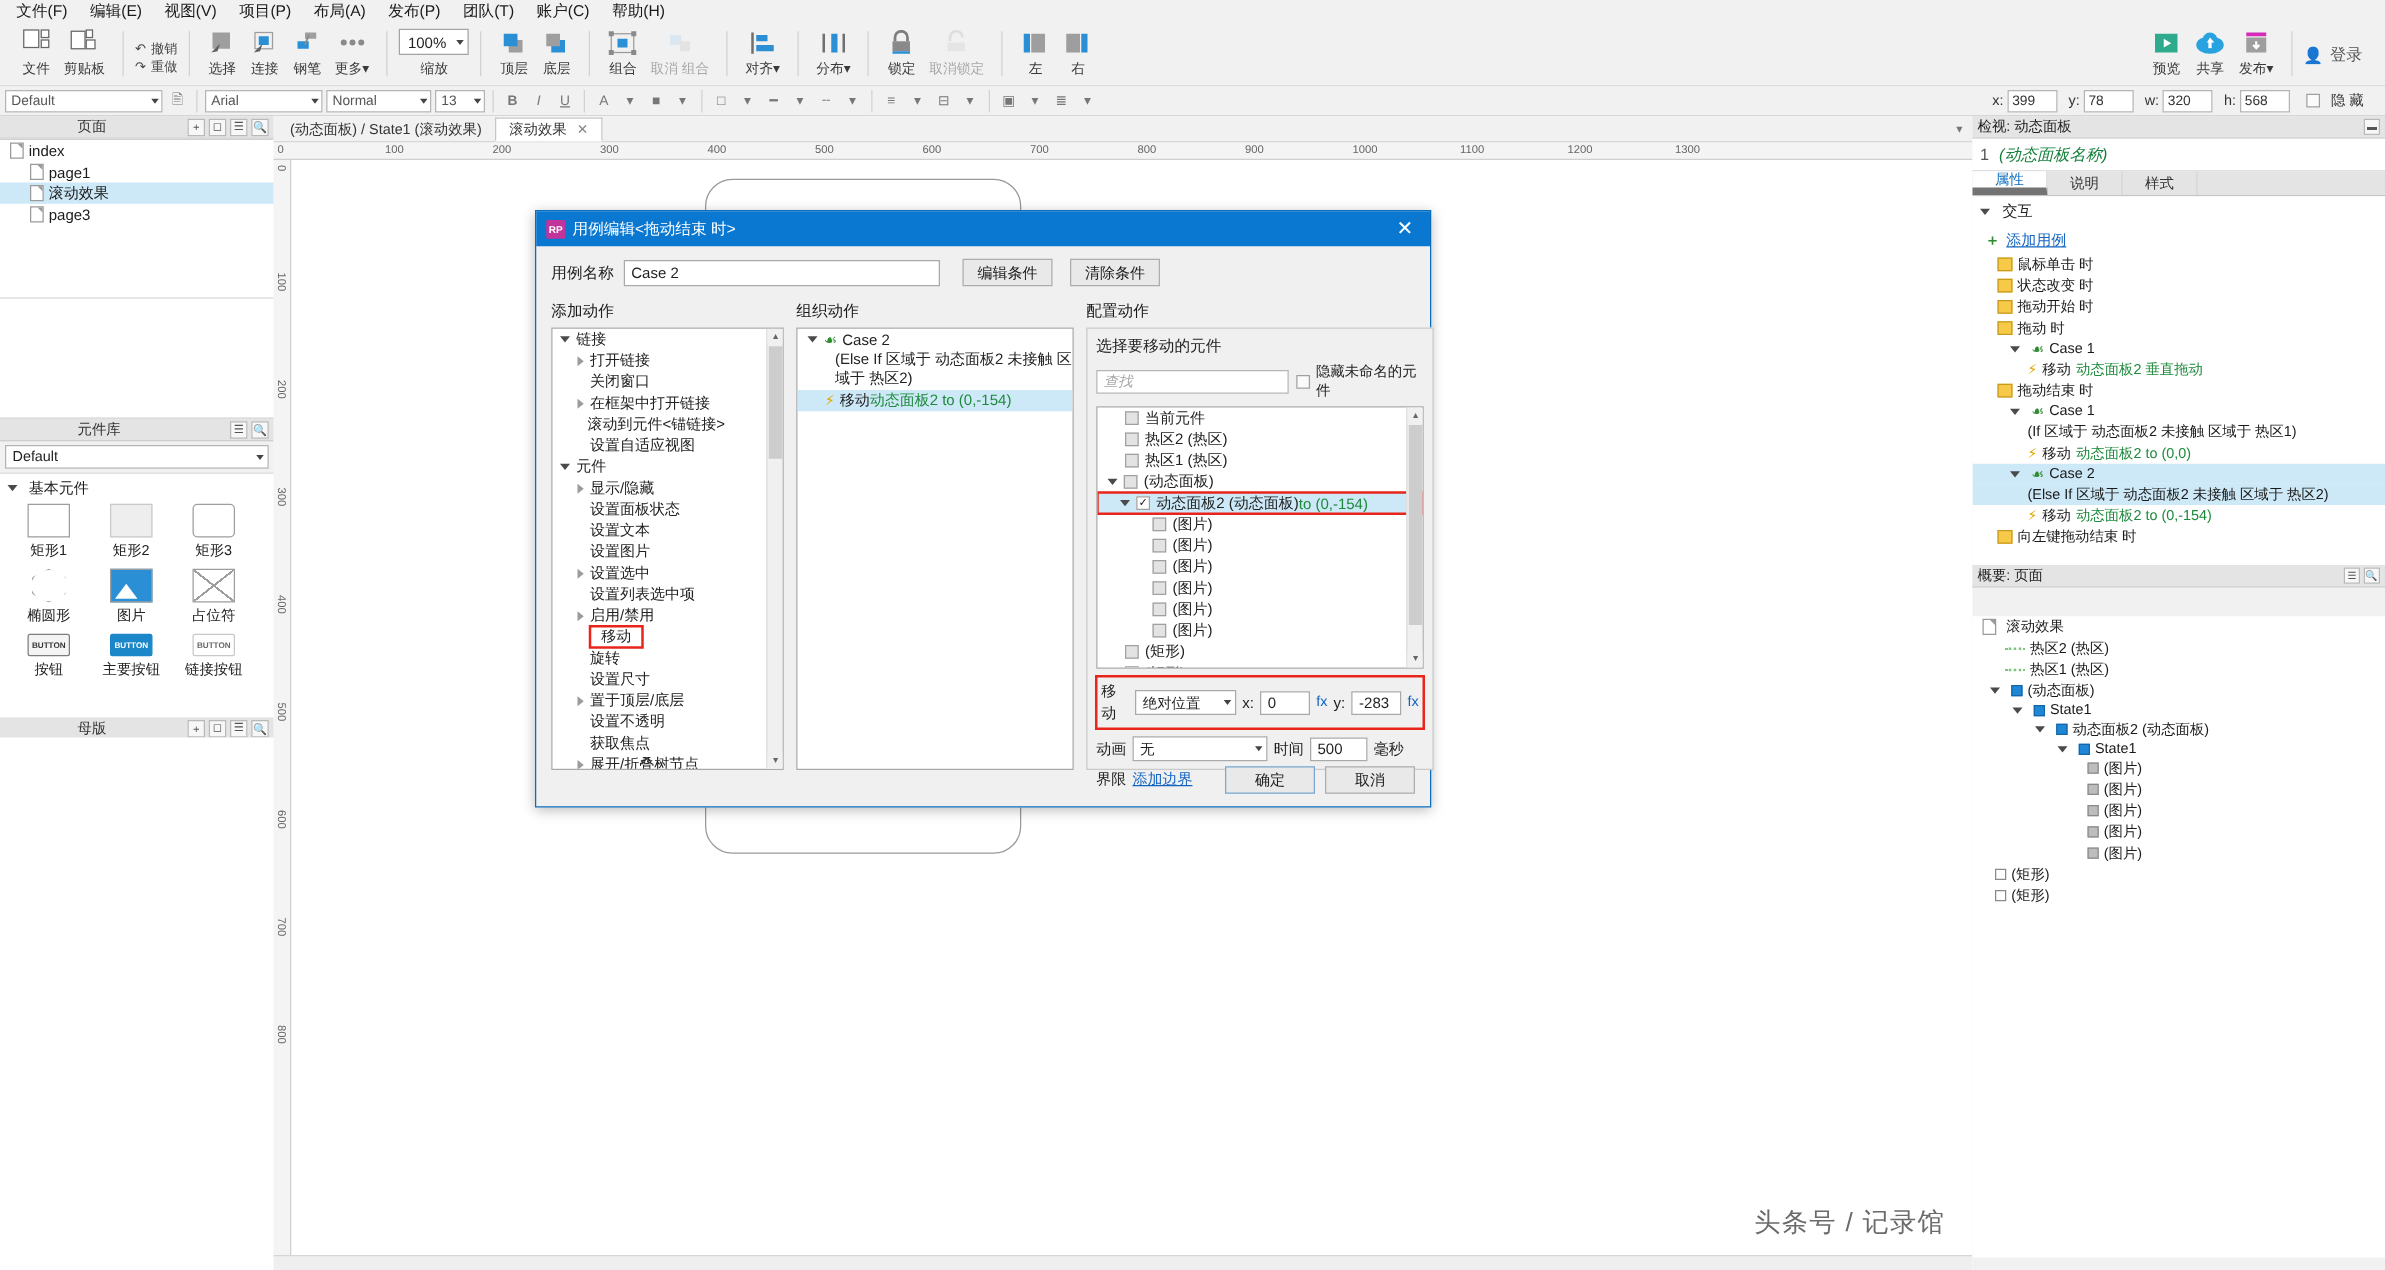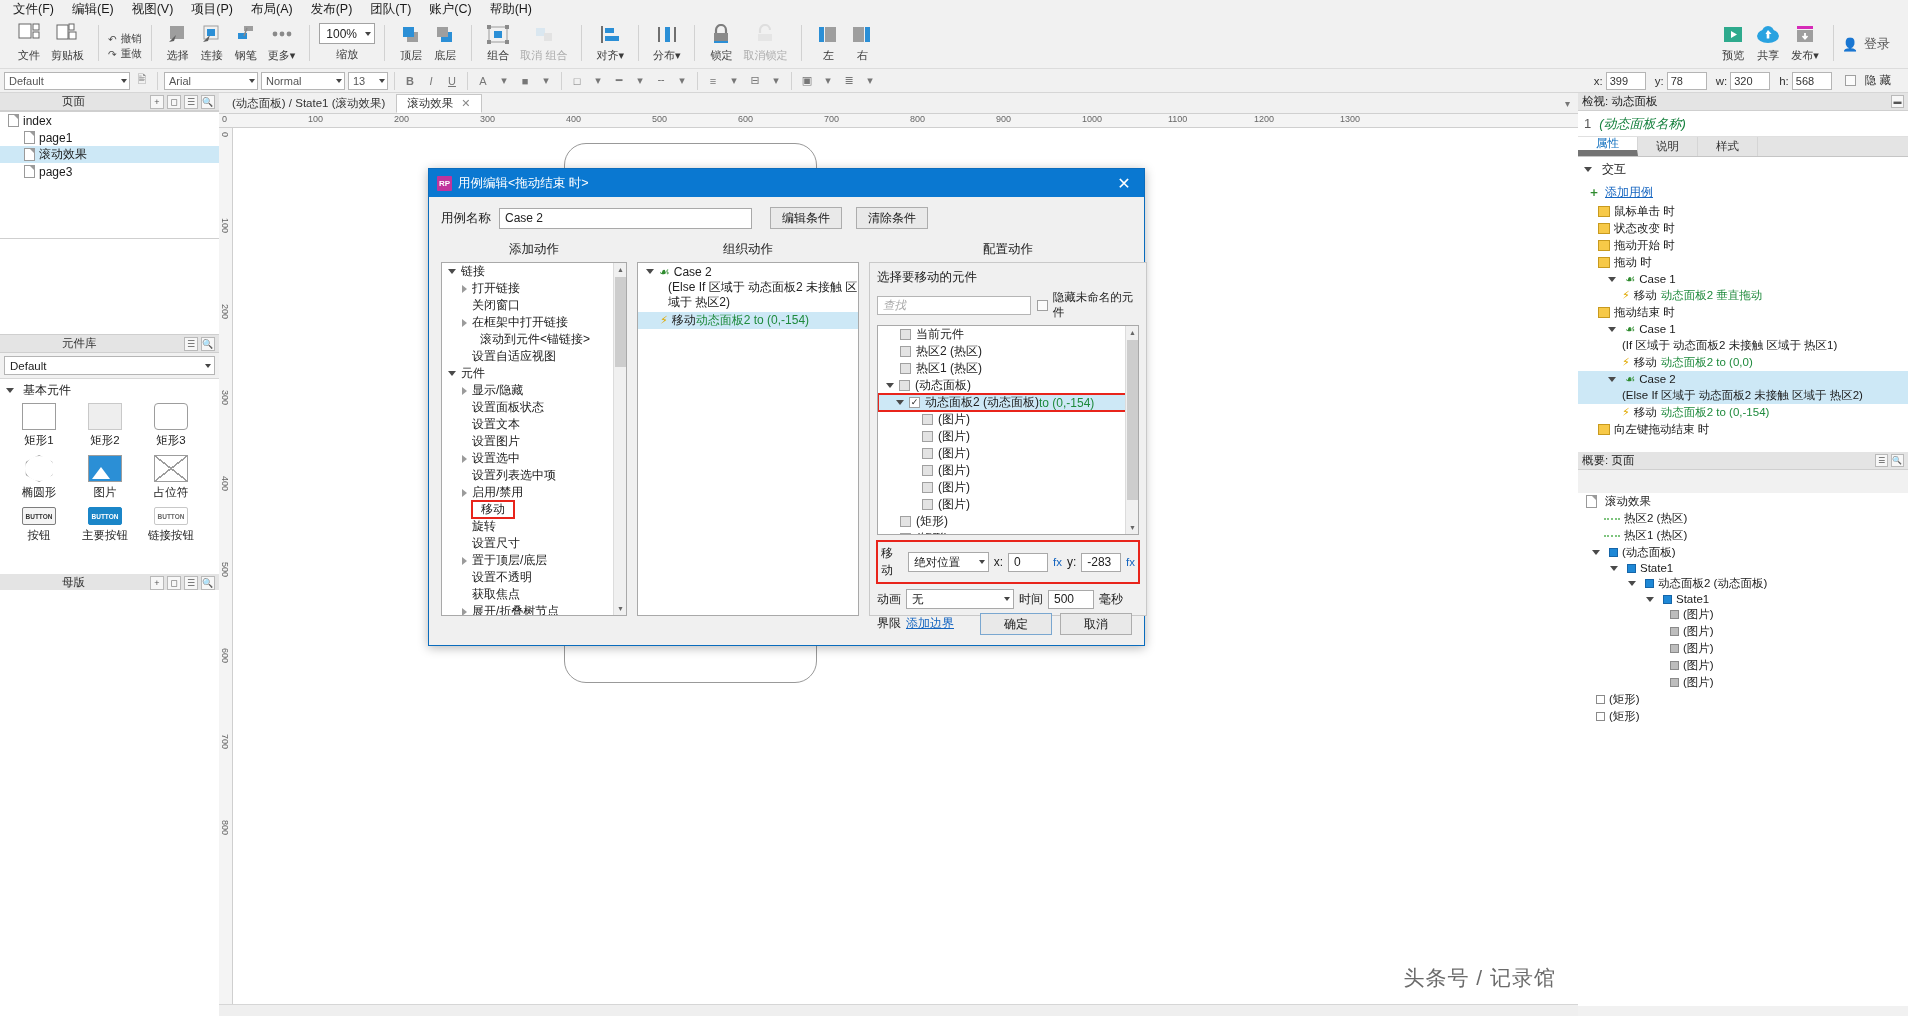--- a/index.html
+++ b/index.html
@@ -170,21 +170,21 @@
   .dlg-close { margin-left:auto; width:40px;height:28px;display:flex;align-items:center;justify-content:center;font-size:16px;}
   .dlg-body { padding:10px 12px 0 12px; }
   .row-name { display:flex; align-items:center; gap:8px; margin-bottom:12px; }
   .row-name .lab { font-size:12.5px; }
   .inp { height:21px; border:1px solid #a9a9a9; background:#fff; font-size:12px; padding:0 5px;
          display:flex; align-items:center; color:#222; }
   .btn { height:22px; min-width:72px; border:1px solid #adadad; background:#e9e9e9; font-size:12px;
          display:flex; align-items:center; justify-content:center; color:#1a1a1a; }
   .cols { display:flex; gap:10px; }
   .col { display:flex; flex-direction:column; }
-  .collbl { font-size:12.5px; margin-bottom:4px; color:#1a1a1a;text-align:center;}
+  .collbl { font-size:12.5px; margin-bottom:4px; color:#1a1a1a;}
   .listbox { background:#fff; border:1px solid #a9a9a9; position:relative; overflow:hidden; }
   .li { height:17px; display:flex; align-items:center; font-size:12px; padding-left:4px; white-space:nowrap;}
   .li.sel { background:#cde8f6; }
   .arrow-r { width:0;height:0;border-top:4px solid transparent;border-bottom:4px solid transparent;
              border-left:5px solid #9b9b9b; margin:0 5px 0 0; flex:0 0 auto;}
   .arrow-d { width:0;height:0;border-left:4px solid transparent;border-right:4px solid transparent;
              border-top:5px solid #4a4a4a; margin:0 5px 0 0; flex:0 0 auto;}
   .sb { position:absolute; right:0; top:0; width:13px; bottom:0; background:#f0f0f0; border-left:1px solid #dcdcdc;}
   .sb .thumb { position:absolute; left:1px; width:11px; background:#cdcdcd; }
   .sb .ar { position:absolute; left:0; width:13px; height:13px; background:#f0f0f0;
@@ -923,21 +923,21 @@
                   <span class="arrow-r"></span>
                   <span>打开链接</span>
                 </div>
               <div class="li" style="padding-left:30px;">
                   <span>关闭窗口</span>
                 </div>
               <div class="li" style="padding-left:20px;">
                   <span class="arrow-r"></span>
                   <span>在框架中打开链接</span>
                 </div>
-              <div class="li" style="padding-left:38px;">
+              <div class="li" style="padding-left:28px;">
                   <span>滚动到元件&lt;锚链接&gt;</span>
                 </div>
               <div class="li" style="padding-left:30px;">
                   <span>设置自适应视图</span>
                 </div>
               <div class="li" style="padding-left:6px;">
                   <span class="arrow-d"></span>
                   <span>元件</span>
                 </div>
               <div class="li" style="padding-left:20px;">

